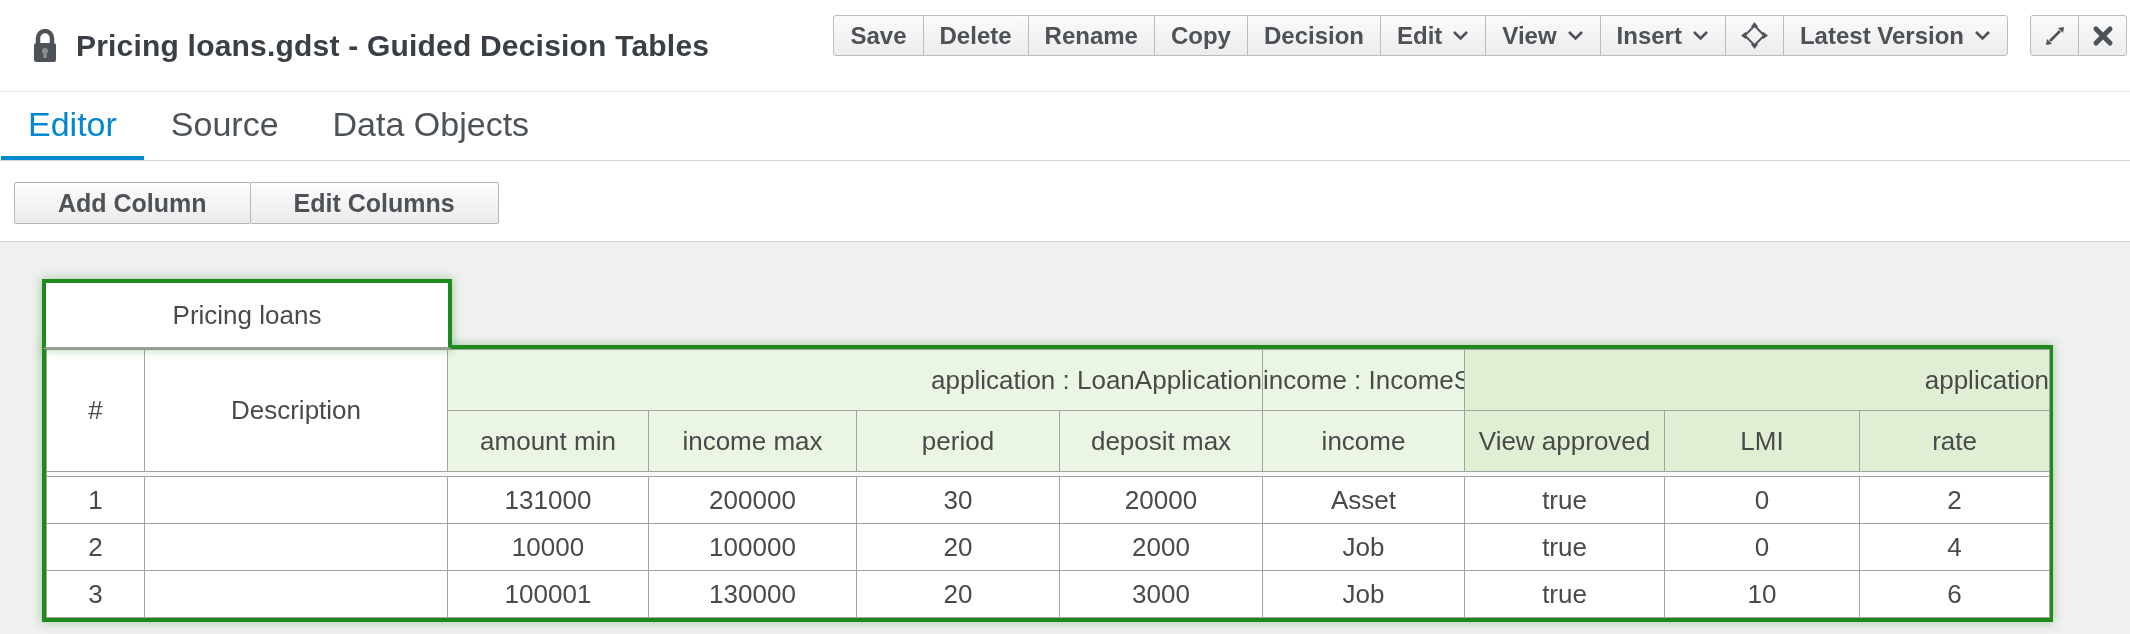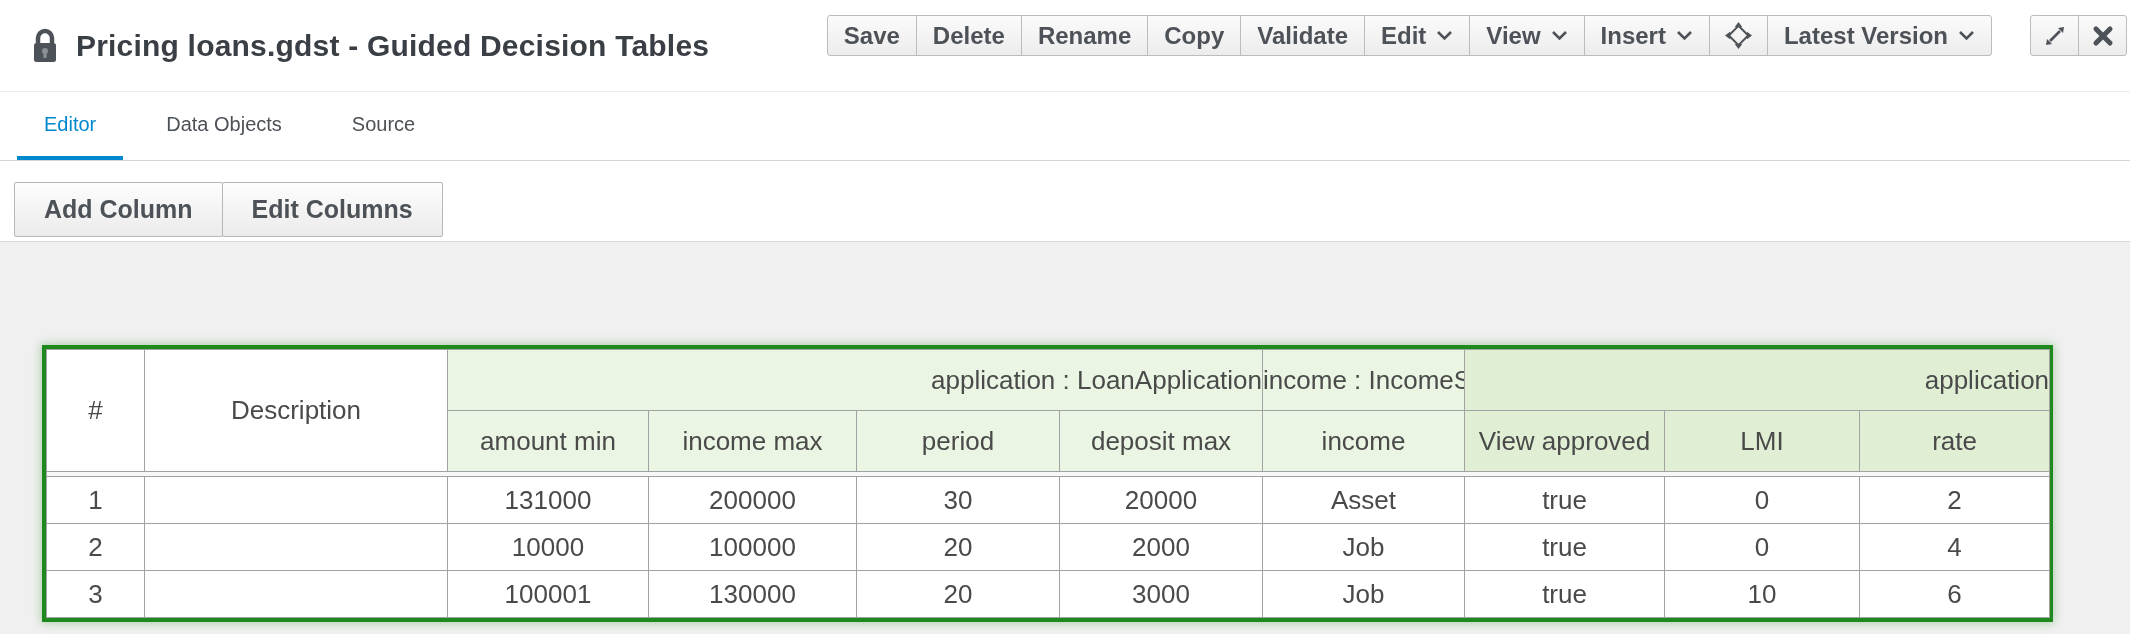--- a/index.html
+++ b/index.html
@@ -19,45 +19,45 @@
     background:#ffffff;color:var(--txt);position:relative;
   }
 
   
   .titlebar{height:92px;display:flex;align-items:center;padding-left:30px;
     border-bottom:1px solid #ececec;position:relative;background:#fff;}
   .lock{margin-right:16px;display:flex;align-items:center;}
   .page-title{font-size:30px;font-weight:600;color:#393f44;letter-spacing:.2px;}
 
   .header-right{position:absolute;right:3px;top:15px;display:flex;align-items:flex-start;gap:22px;}
-  .btn-group{display:flex;margin-left:16px;}
+  .btn-group{display:flex;}
   .btn{
     height:41px;display:inline-flex;align-items:center;gap:10px;
     padding:0 16px;font-size:24px;font-weight:600;color:var(--txt);
     background:linear-gradient(#fbfbfb,#ececec);
     border:1px solid #bcbcbc;cursor:pointer;white-space:nowrap;
     font-family:inherit;
   }
   .btn + .btn{margin-left:-1px;}
   .btn-group .btn:first-child{border-radius:3px 0 0 3px;}
   .btn-group .btn:last-child{border-radius:0 3px 3px 0;}
   .util-group .btn{width:49px;justify-content:center;padding:0;}
   .icon-svg{display:block;}
 
   
   .tabs{height:69px;display:flex;align-items:stretch;padding-left:1px;
     border-bottom:1px solid #d4d4d4;background:#fff;}
-  .tab{display:flex;align-items:center;padding:0 27px;font-size:20px;
-    color:var(--txt);cursor:pointer;border-bottom:4px solid transparent;margin-left:16px;}
+  .tab{display:flex;align-items:center;padding:0 27px;font-size:34px;
+    color:var(--txt);cursor:pointer;border-bottom:4px solid transparent;}
   .tab.active{color:var(--accent);border-bottom-color:var(--accent);}
 
   
   .actions{height:100px;background:#fff;padding:21px 0 0 14px;display:flex;}
   .pf-btn{
-    height:55px;display:inline-flex;align-items:center;padding:0 29px;
+    height:42px;display:inline-flex;align-items:center;padding:0 43px;
     font-size:25px;font-weight:600;color:var(--txt);
     background:linear-gradient(#fdfdfd,#ebebeb);
     border:1px solid #b7b7b7;border-radius:2px;cursor:pointer;
     font-family:inherit;
   }
   .pf-btn + .pf-btn{margin-left:-1px;text-align:right;}
 
   
   .canvas{position:absolute;left:0;right:0;top:241px;bottom:0;
     background:#f0f0f0;border-top:1px solid #d8d8d8;}
@@ -103,21 +103,21 @@
     </svg>
   </span>
   <span class="page-title">Pricing loans.gdst - Guided Decision Tables</span>
 
   <div class="header-right">
     <div class="btn-group">
       <button class="btn">Save</button>
       <button class="btn">Delete</button>
       <button class="btn">Rename</button>
       <button class="btn">Copy</button>
-      <button class="btn">Validate</button>
+      <button class="btn">Decision</button>
       <button class="btn">
         <span>Edit</span>
         <svg class="icon-svg" width="17" height="11" viewBox="0 0 17 11">
             <path d="M2 2 L8.5 8.5 L15 2" fill="none" stroke="#4d5258" stroke-width="2.6"></path>
           </svg>
       </button>
       <button class="btn">
         <span>View</span>
         <svg class="icon-svg" width="17" height="11" viewBox="0 0 17 11">
             <path d="M2 2 L8.5 8.5 L15 2" fill="none" stroke="#4d5258" stroke-width="2.6"></path>
@@ -159,31 +159,32 @@
           <line x1="4" y1="4" x2="18" y2="18" stroke="#4d5258" stroke-width="5" stroke-linecap="round"></line>
           <line x1="18" y1="4" x2="4" y2="18" stroke="#4d5258" stroke-width="5" stroke-linecap="round"></line>
         </svg>
       </button>
     </div>
   </div>
 </div>
 
 <div class="tabs">
   <div class="tab active">Editor</div>
+  <div class="tab">Source</div>
   <div class="tab">Data Objects</div>
-  <div class="tab">Source</div>
 </div>
 
 <div class="actions">
   <button class="pf-btn">Add Column</button>
   <button class="pf-btn">Edit Columns</button>
 </div>
 
 <div class="canvas">
   <div class="dt-wrap">
+    <div class="dt-title-tab">Pricing loans</div>
 
     <div class="dt-grid">
       <table class="dt">
         <colgroup>
           <col style="width:98px">
             <col style="width:303px">
           <col style="width:201px">
             <col style="width:208px">
             <col style="width:203px">
             <col style="width:203px">

